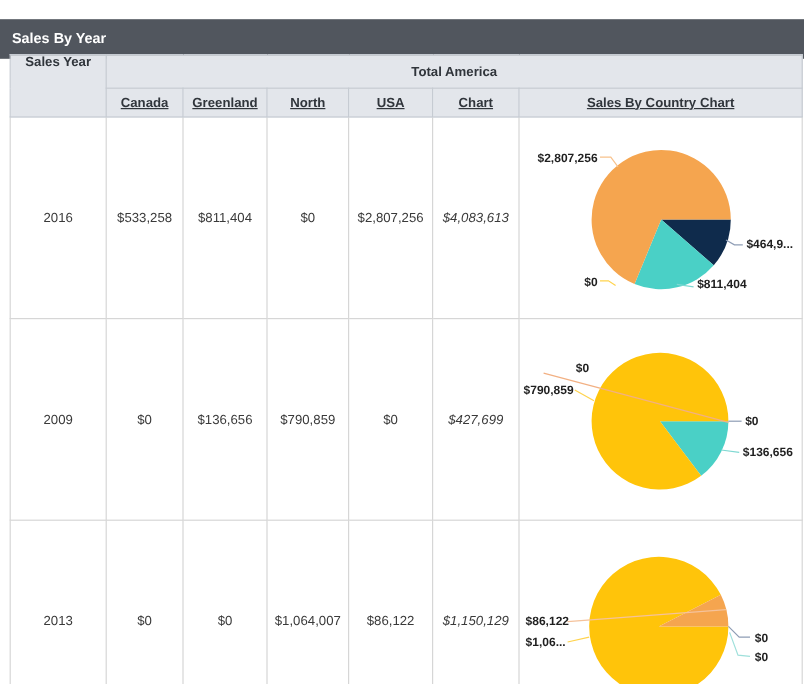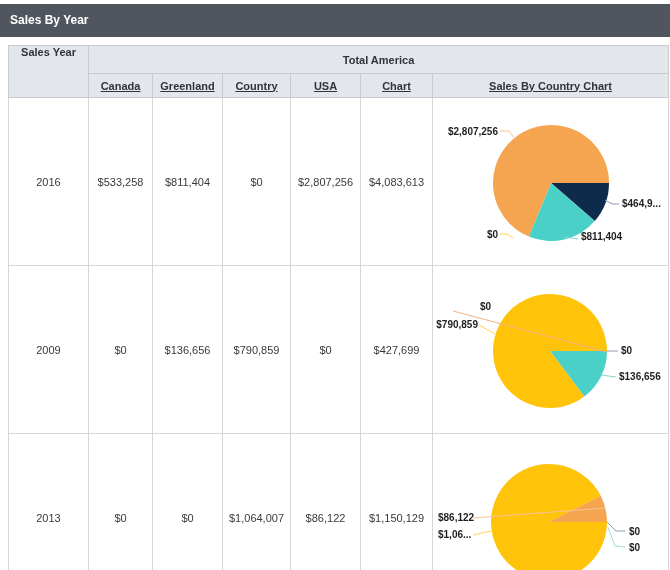--- a/index.html
+++ b/index.html
@@ -1,39 +1,39 @@
 <!DOCTYPE html>
 <html><head>
 <meta charset="utf-8">
 <style>
   html,body{margin:0;padding:0;}
   body{font-family:"Liberation Sans",sans-serif;background:#ffffff;}
   .stage{position:relative;width:670px;height:570px;overflow:hidden;background:#ffffff;}
   .titlebar{
-    position:absolute;left:0;top:4px;width:670px;height:33px;
+    position:absolute;left:0;top:16px;width:670px;height:33px;
     background:#51565e;color:#ffffff;font-size:12px;font-weight:bold;
     line-height:33px;padding-left:10px;box-sizing:border-box;
   }
   .report{position:absolute;left:8px;top:45px;}
   table.sales{border-collapse:collapse;table-layout:fixed;width:660px;}
   table.sales th{
     background:#e3e6eb;border:1px solid #c6cbd2;
     font-size:11px;font-weight:bold;color:#30353b;text-align:center;
     padding:0;box-sizing:border-box;
   }
   table.sales td{
     border:1px solid #d6d6d6;font-size:11px;color:#3a3a3a;
     text-align:center;vertical-align:middle;padding:0;box-sizing:border-box;
     background:#ffffff;
   }
   tr.hrow1 th{height:28px;}
   tr.hrow2 th{height:24px;text-decoration:underline;}
   th.corner{vertical-align:top;padding-top:7px;margin-left:24px;}
   tr.datarow{height:168px;}
-  td.totalcell{background:#f0efed;}
+  td.totalcell{background:#f0efed;font-style:italic;}
   td.chartcell{padding:0;vertical-align:top;}
   .chartbox{width:234px;height:166px;overflow:visible;}
   .chartbox svg{display:block;overflow:visible;}
 </style>
 </head>
 <body>
 
 <div class="stage">
 
   <div class="titlebar">
@@ -52,21 +52,21 @@
         <col style="width:236px">
       </colgroup>
       <tbody>
         <tr class="hrow1">
           <th class="corner" rowspan="2">Sales Year</th>
           <th colspan="6">Total America</th>
         </tr>
         <tr class="hrow2">
           <th>Canada</th>
           <th>Greenland</th>
-          <th>Country</th>
+          <th>North</th>
           <th>USA</th>
           <th>Chart</th>
           <th>Sales By Country Chart</th>
         </tr>
 
         <tr class="datarow">
           <td>2016</td>
           <td>$533,258</td>
           <td>$811,404</td>
           <td>$0</td>

